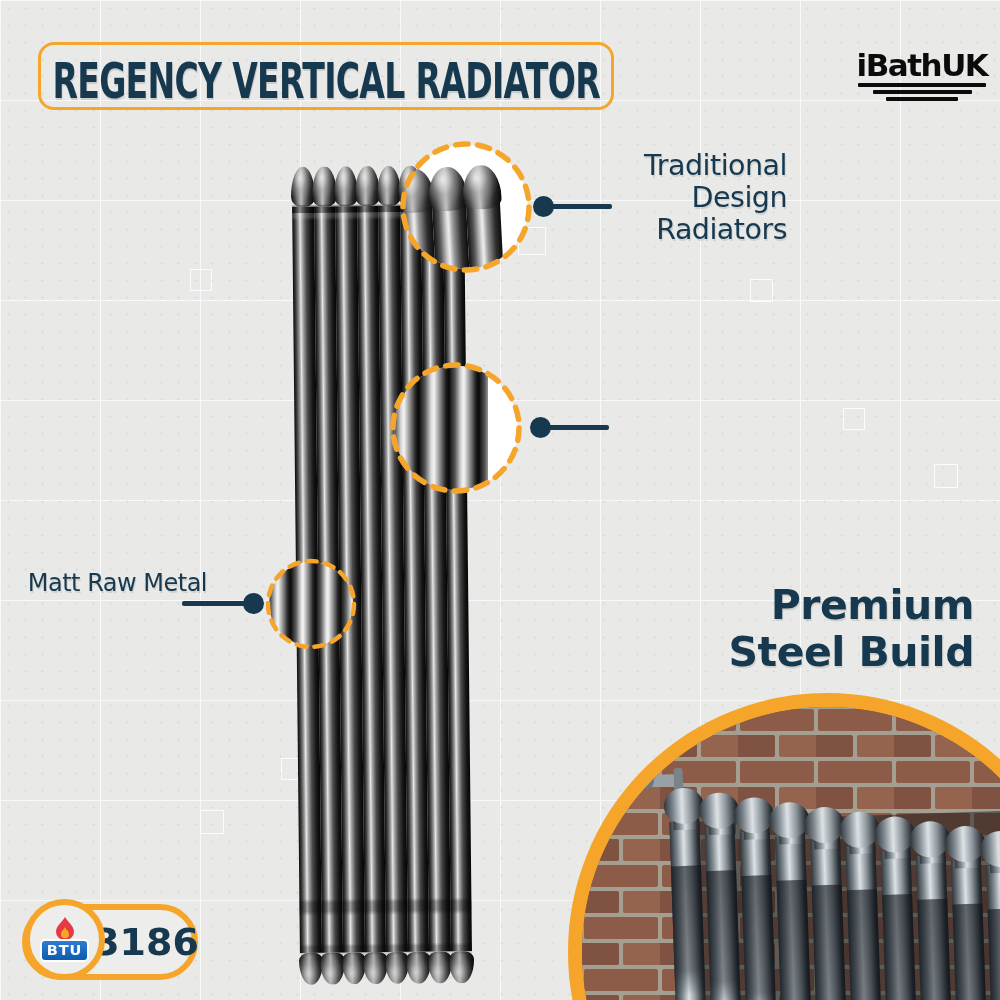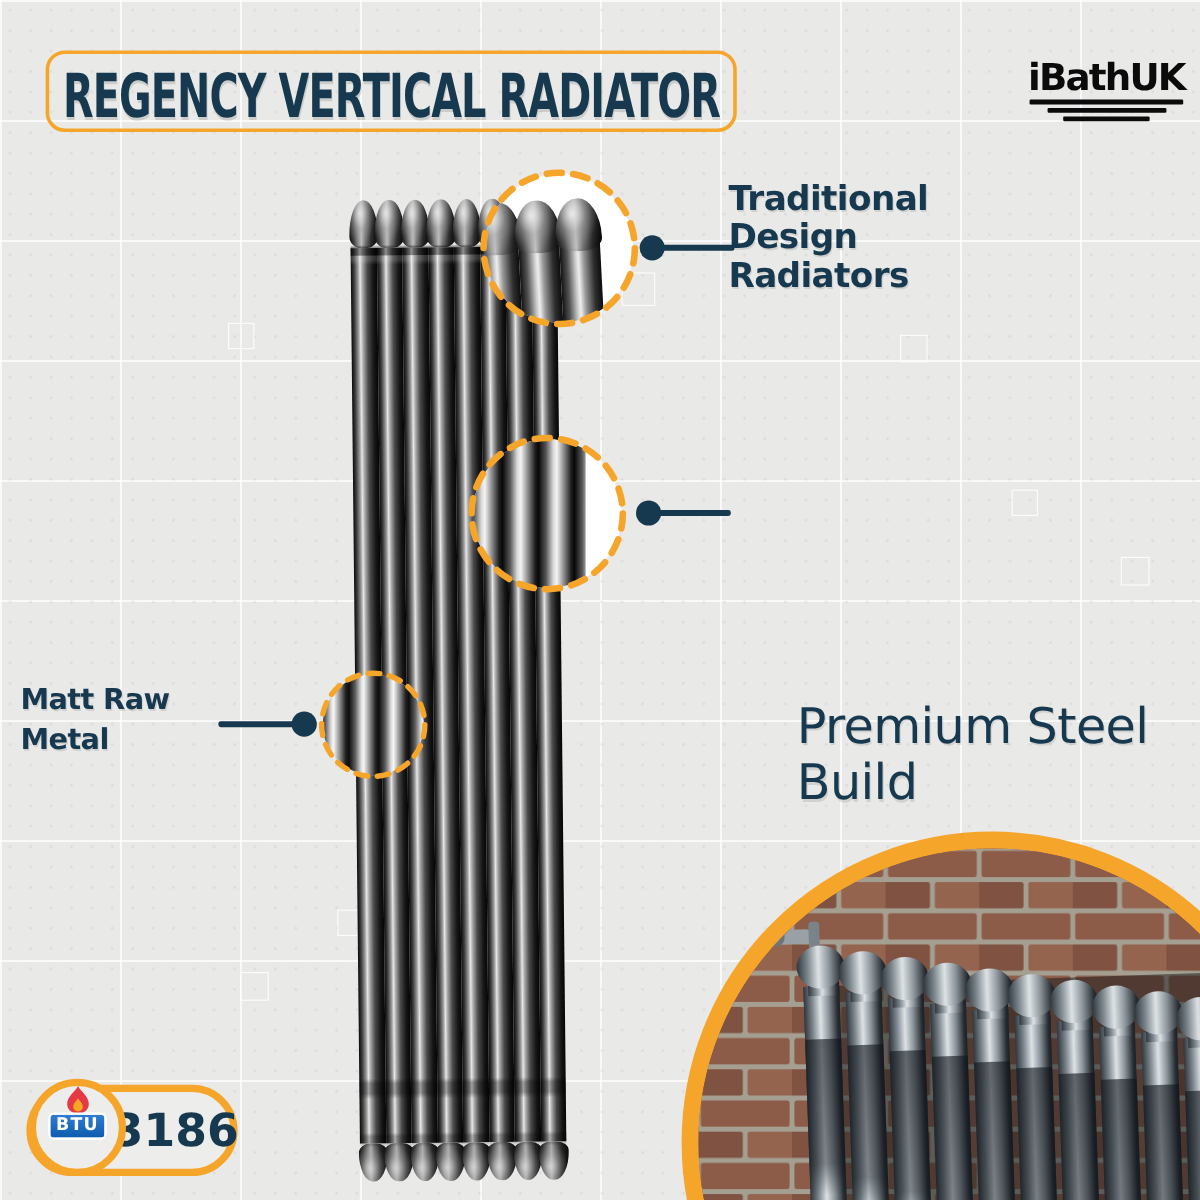--- a/index.html
+++ b/index.html
@@ -78,33 +78,33 @@
     border-radius:50% 50% 44% 44% / 80% 80% 26% 26%;
     background:
       radial-gradient(ellipse at 38% 28%, rgba(235,235,235,.95) 0%, rgba(150,150,150,.55) 34%, rgba(40,40,40,.2) 64%, rgba(0,0,0,.45) 100%),
       linear-gradient(90deg,#0a0a0a 0%,#4d4d4d 18%,#c2c2c2 36%,#e8e8e8 44%,#8d8d8d 58%,#2b2b2b 80%,#050505 100%);}
 
   
   .conn-dot{position:absolute;width:21px;height:21px;border-radius:50%;background:#16394F;}
   .conn-line{position:absolute;height:4.5px;background:#16394F;border-radius:2px;}
 
   
-  .callout-text{position:absolute;color:#16394F;font-weight:700;text-align:left;
+  .callout-text{position:absolute;color:#16394F;font-weight:400;text-align:right;
     font-size:28.5px;line-height:32px;letter-spacing:-0.5px;
     text-shadow:1px 1.5px 0 rgba(0,0,0,0.10);}
   .feature-text{position:absolute;left:664px;top:582px;width:310px;
-    color:#16394F;font-weight:400;font-size:41px;line-height:47px;text-align:left;
+    color:#16394F;font-weight:700;font-size:41px;line-height:47px;text-align:right;
     letter-spacing:-0.5px;text-shadow:1px 2px 0 rgba(0,0,0,0.10);}
 
   
   .btu-pill{position:absolute;left:22px;top:904px;width:176px;height:76px;
     border:6px solid #F6A52B;border-radius:44px;background:#ededeb;box-sizing:border-box;}
   .btu-circle{position:absolute;left:24px;top:899px;width:81px;height:81px;box-sizing:border-box;
     border:6px solid #F6A52B;border-radius:50%;background:#ededeb;
-    display:flex;flex-direction:column;align-items:center;justify-content:flex-start;z-index:2;}
+    display:flex;flex-direction:column;align-items:center;justify-content:center;z-index:2;}
   .btu-plate{background:linear-gradient(180deg,#2f7cd0,#0d5cb0);border:2px solid #fff;
     border-radius:5px;color:#fff;font-weight:700;font-size:14.5px;letter-spacing:1px;
     padding:1px 5px;line-height:1.2;margin-top:-2px;}
   .btu-value{position:absolute;left:100px;top:904px;width:92px;height:76px;
     display:flex;align-items:center;justify-content:center;
     color:#16394F;font-weight:700;font-size:38px;letter-spacing:0;}
 
   
   .inset{position:absolute;left:568px;top:693px;width:518px;height:518px;box-sizing:border-box;
     border:14px solid #F6A52B;border-radius:50%;overflow:hidden;background:#8a5a49;}

